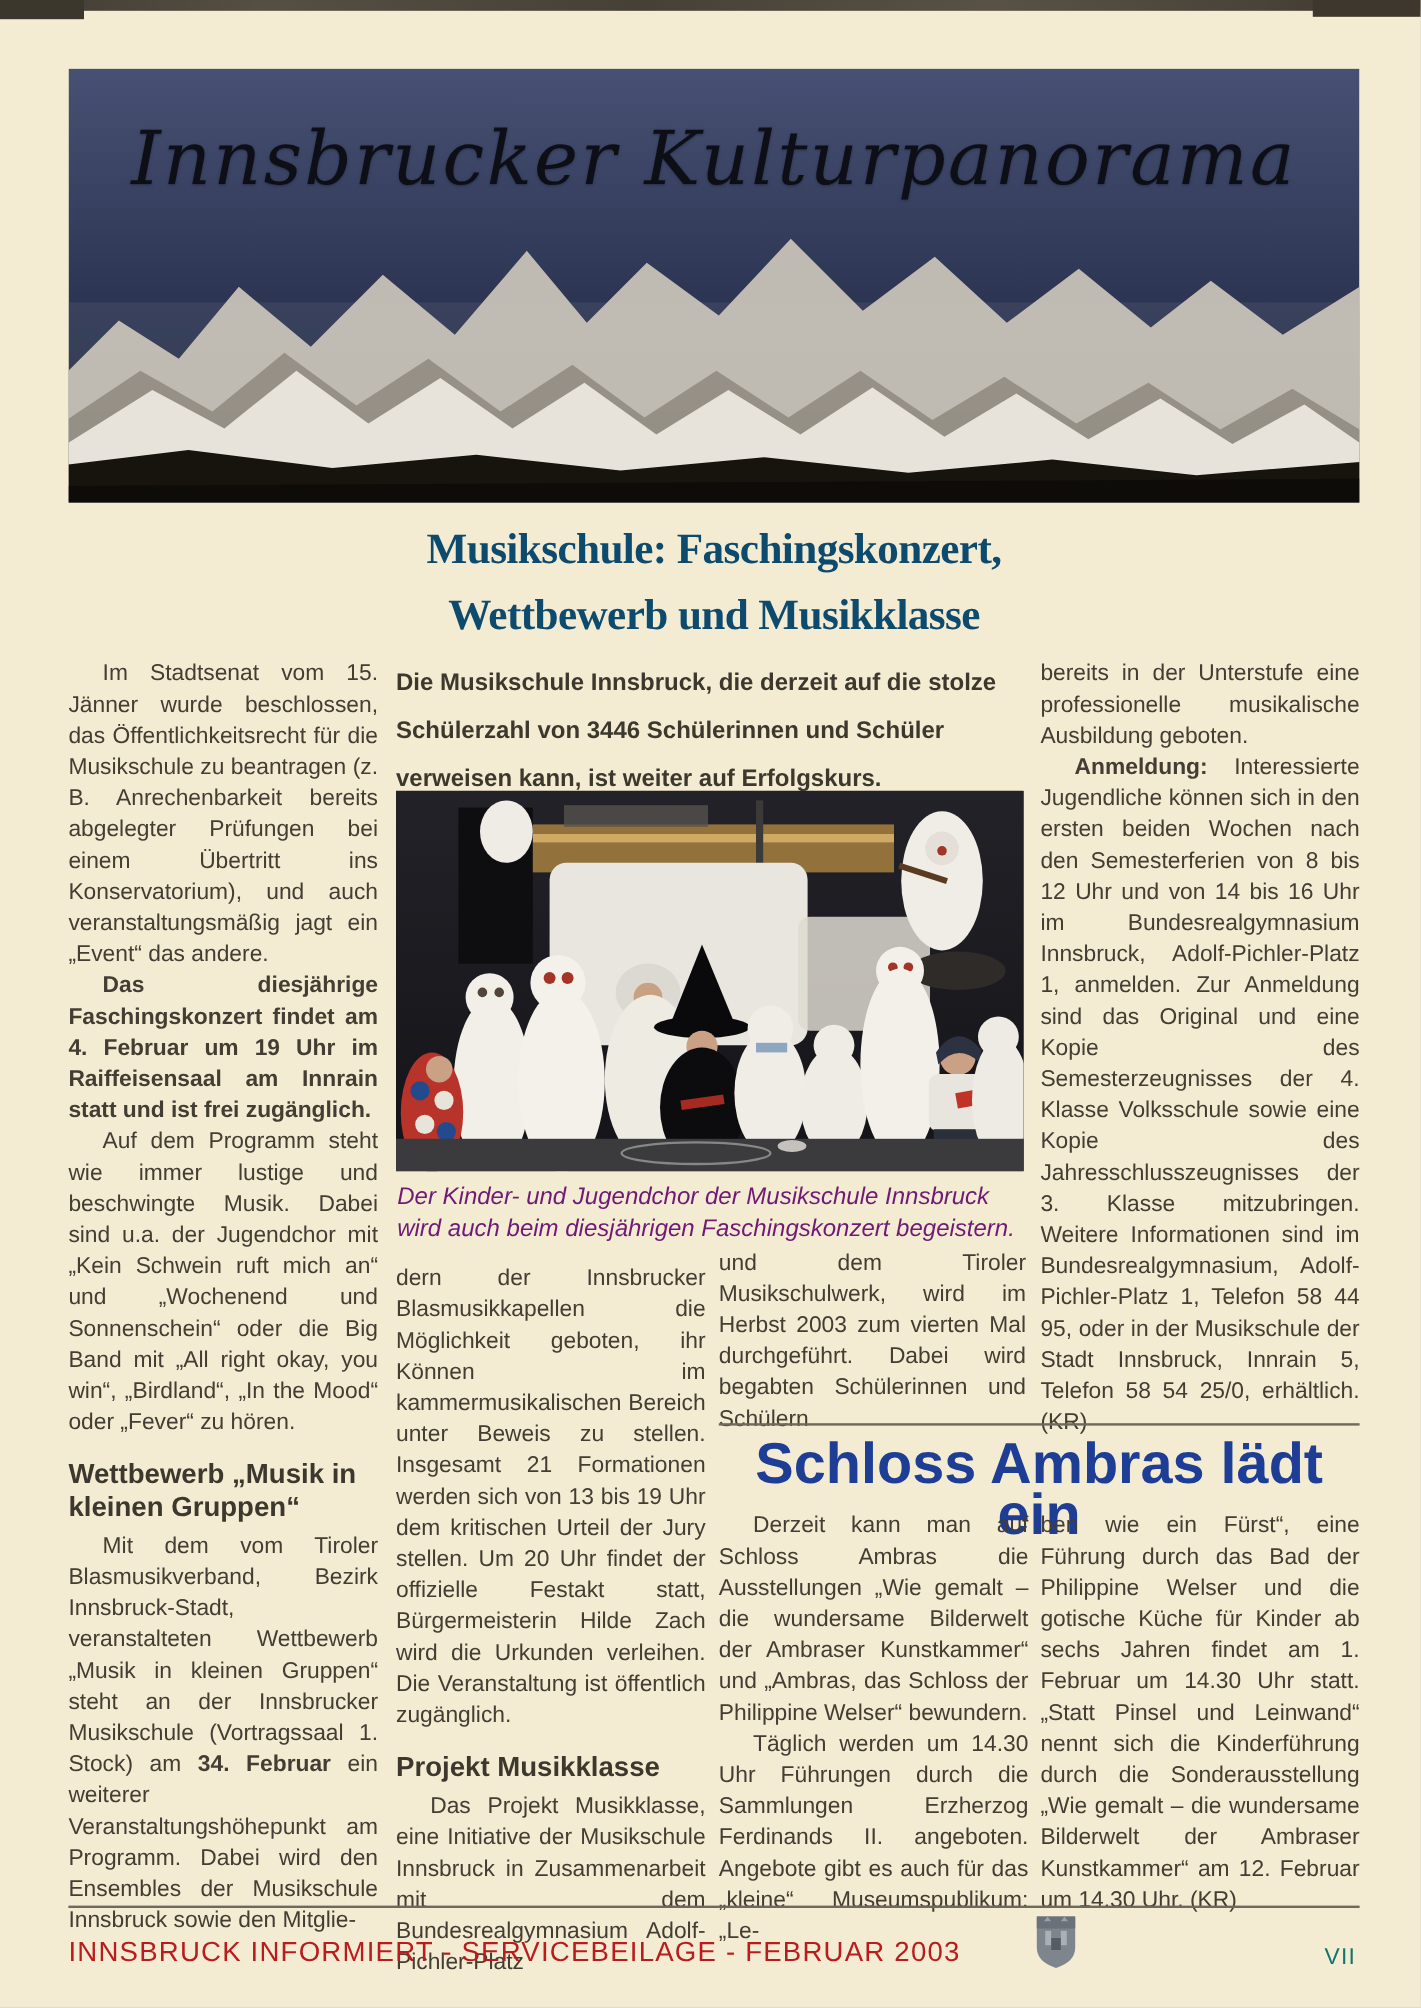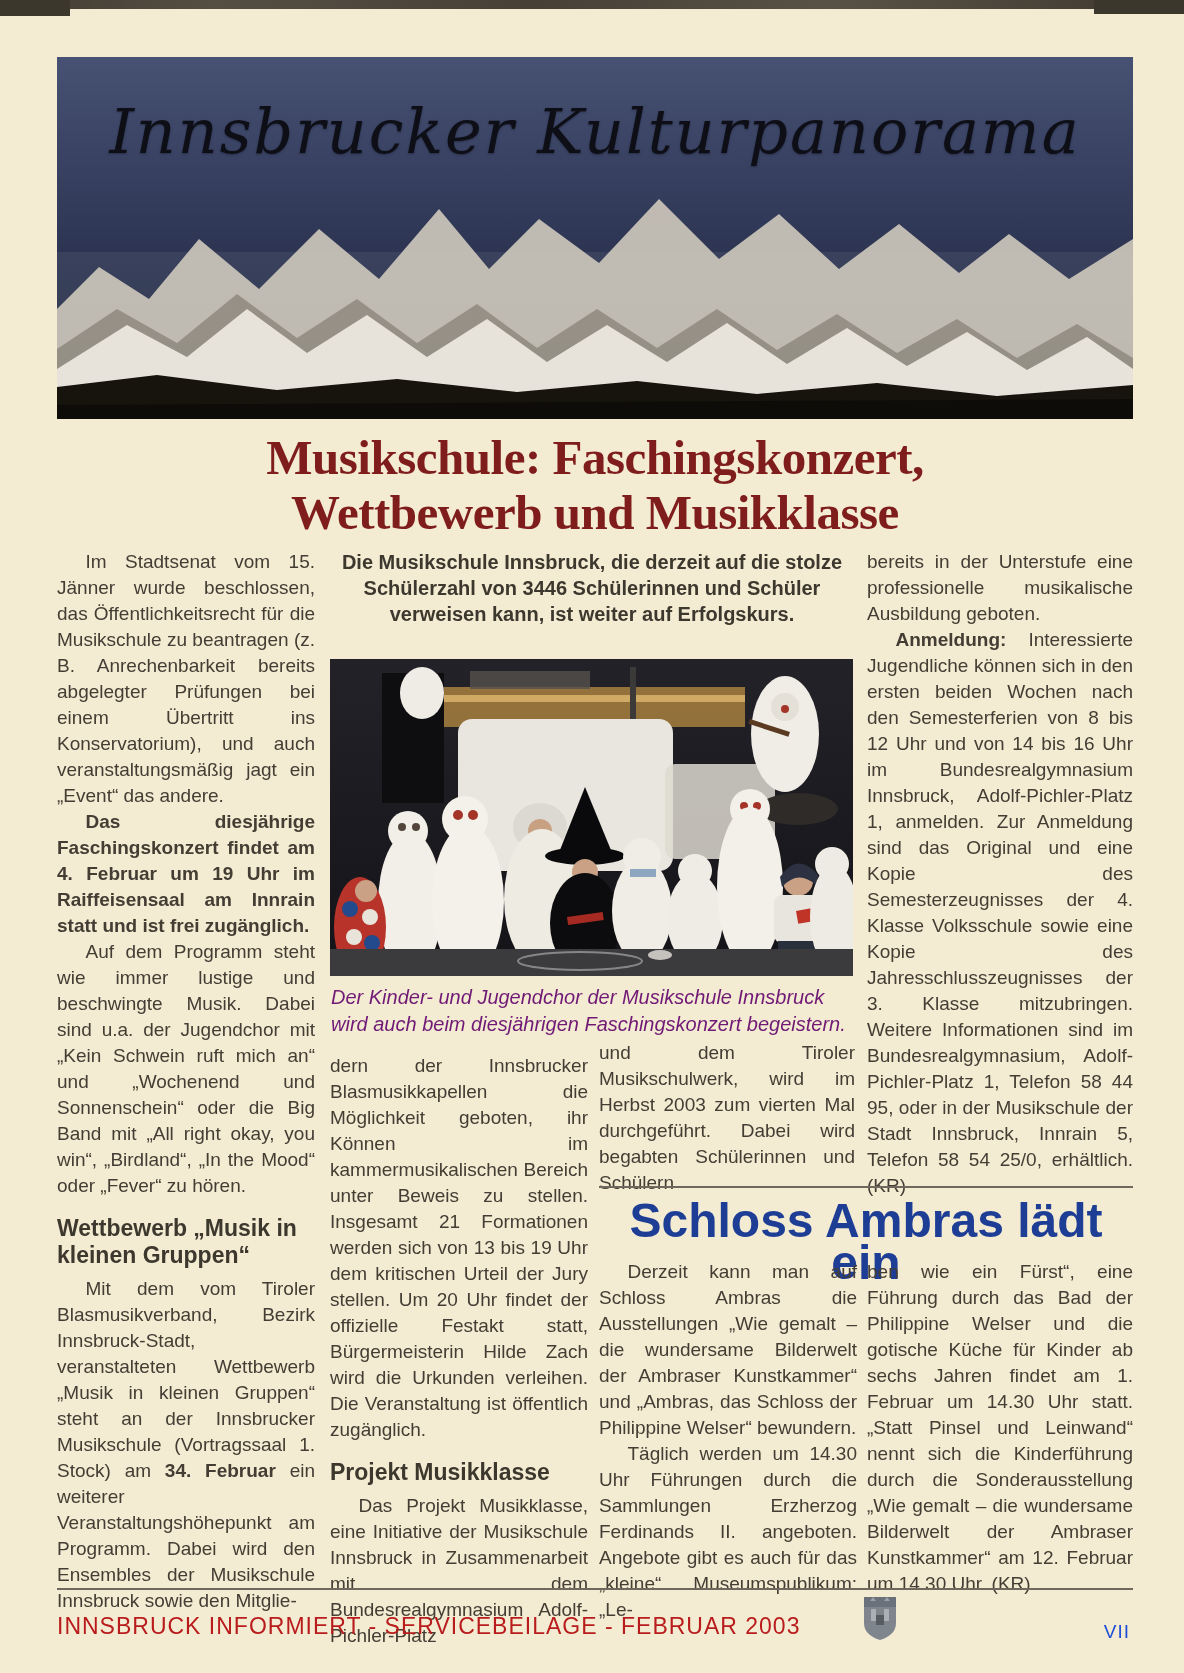--- a/index.html
+++ b/index.html
@@ -39,24 +39,24 @@
     color:#0e0f16;
     text-shadow:0 1px 2px rgba(20,25,45,.5);
     margin-top:16px;
   }
   
   .headline {
     position:absolute; left:57px; top:430px; width:1076px;
     text-align:center;
     font-family:"Liberation Serif", serif;
     font-weight:bold;
-    font-size:49px;
+    font-size:36px;
     line-height:55px;
     letter-spacing:-0.5px;
-    color:#7f1d1d;
+    color:#0c4a6e;
   }
   
   .col {
     position:absolute;
     font-size:19px;
     line-height:26px;
     text-align:justify;
   }
   .col p { margin:0; }
   .col p.indent { text-indent:1.5em; }
@@ -64,22 +64,22 @@
   .col h3 {
     font-size:23px; line-height:27px; font-weight:bold;
     margin:16px 0 7px 0; text-align:left; color:#3d382e;
   }
   .col1 { left:57px;  top:549px;  width:258px; }
   .col2 { left:330px; top:1053px; width:258px; }
   .col3 { left:599px; top:1040px; width:256px; }
   .col4 { left:867px; top:549px;  width:266px; }
   .intro {
     position:absolute; left:330px; top:549px; width:524px;
-    font-size:20px; line-height:26px; font-weight:bold;
-    text-align:center; color:#3d382e;
+    font-size:20px; line-height:40px; font-weight:bold;
+    color:#3d382e;
   }
   
   .photo {
     position:absolute; left:330px; top:659px; width:523px; height:317px;
     background:#1b1a1e;
   }
   .photo svg { display:block; width:100%; height:100%; }
   .caption {
     position:absolute; left:331px; top:984px; width:522px;
     font-style:italic;
@@ -111,21 +111,21 @@
     position:absolute; left:57px; top:1613px;
     font-size:23px; letter-spacing:1px;
     color:#b91c1c;
   }
   .footer-shield {
     position:absolute; left:862px; top:1595px; width:36px; height:46px;
   }
   .footer-pagenum {
     position:absolute; right:54px; top:1621px;
     font-size:19px; letter-spacing:1px;
-    color:#1d4ed8;
+    color:#0f766e;
   }
 </style>
 </head>
 <body>
 
 <div class="page">
 
   <div class="scan-edge-top"></div>
 
   <div class="masthead">

